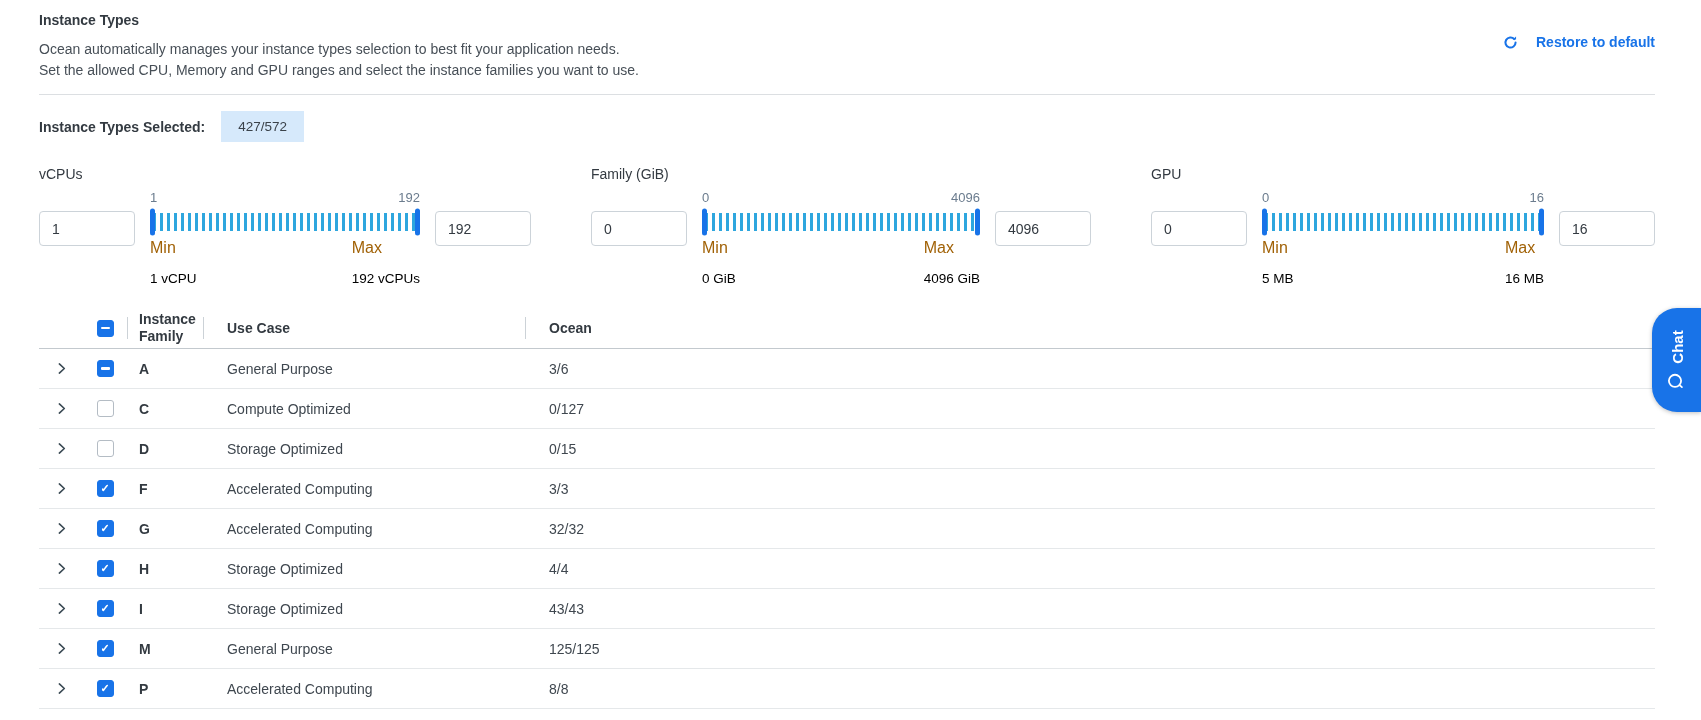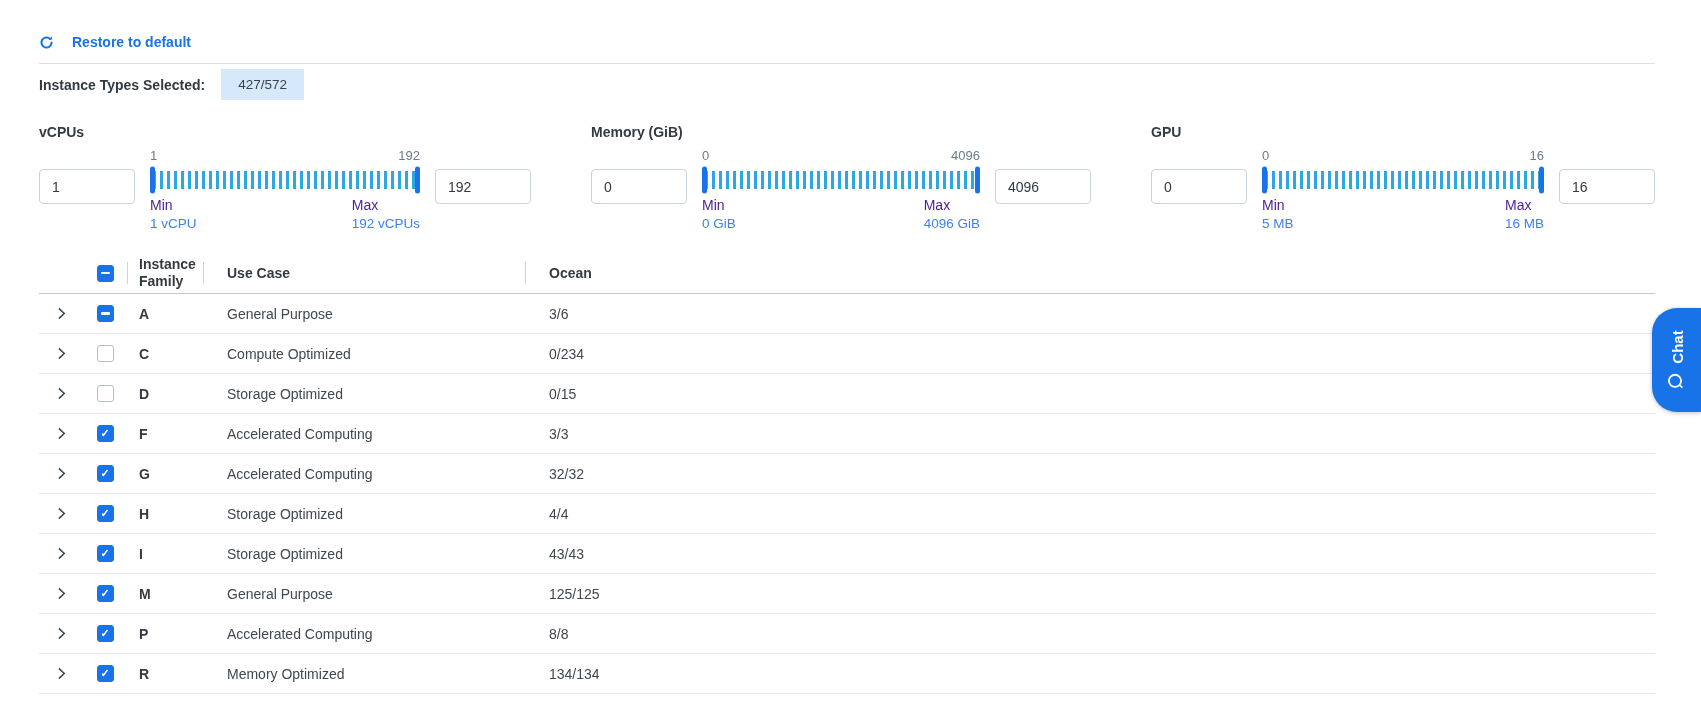--- a/index.html
+++ b/index.html
@@ -11,45 +11,45 @@
   
   .top { display: flex; justify-content: space-between; align-items: flex-start; }
   .page-title { font-weight: 700; color: #333a41; font-size: 14px; margin-bottom: 11px; }
   .desc { color: #474f57; font-size: 14px; line-height: 21px; }
   .restore { display: flex; align-items: center; gap: 18px; color: #1873e8; font-weight: 700;
              font-size: 14px; margin-top: 22px; cursor: pointer; text-decoration: none; }
   .restore svg { display: block; }
   .top-divider { border: none; border-top: 1px solid #dcdfe2; margin-top: 13px; }
 
   
-  .selected-row { display: flex; align-items: center; gap: 16px; margin-top: 5px; }
+  .selected-row { display: flex; align-items: center; gap: 16px; margin-top: 16px; }
   .selected-label { font-weight: 700; color: #333a41; }
   .badge { background: #d6e9fb; color: #3a424a; border-radius: 0; padding: 8px 17px; font-size: 13.5px; }
 
   
   .sliders { display: grid; grid-template-columns: 492px 500px 504px; column-gap: 60px; margin-top: 24px; }
-  .slider-title { font-weight: 700; color: #333a41; font-size: 14px; }
+  .slider-title { font-weight: 400; color: #333a41; font-size: 14px; }
   .slider-row { display: flex; align-items: flex-start; margin-top: 8px; }
   .num-input { width: 96px; height: 35px; margin-top: 21px; border: 1px solid #ccd3d9; border-radius: 4px;
                padding: 0 12px; font-family: "Liberation Sans", sans-serif; font-size: 14px; color: #333a41; outline: none; }
   .num-input.left { margin-right: 15px; }
   .num-input.right { margin-left: 15px; }
   .slider-mid { flex: 1; min-width: 0; }
   .tick-labels { display: flex; justify-content: space-between; color: #6b7c8e; font-size: 13px; height: 18px; }
   .track { position: relative; height: 26px; margin-top: 1px;
            background: repeating-linear-gradient(to right, #2ea6de 0 3px, transparent 3px 7px);
            background-size: calc(100% - 6px) 18px; background-position: 3px center; background-repeat: no-repeat; }
   .handle { position: absolute; top: 50%; transform: translateY(-50%); width: 5px; height: 27px;
             background: #1873e8; border-radius: 2.5px; cursor: pointer; }
   .handle.left { left: 0; }
   .handle.right { right: 0; }
   .minmax { display: flex; justify-content: space-between; margin-top: 4px; }
   .mm.right { text-align: left; }
-  .mm-t { color: #4c1d95; font-size: 14px; }
-  .mm-s { color: #3b82f6; font-size: 13.5px; margin-top: 3px; }
+  .mm-t { color: #a16207; font-size: 16px; }
+  .mm-s { color: #000000; font-size: 13.5px; margin-top: 14px; }
 
   
   .itable { margin-top: 22px; }
   .thead, .trow { display: grid; grid-template-columns: 44px 44px 76px 322px 1fr; align-items: center; }
   .thead { min-height: 40px; border-bottom: 1px solid #c3c9ce; font-weight: 700; color: #333a41; }
   .trow { height: 40px; border-bottom: 1px solid #e5e8ea; background: #fff; }
   .th, .td { padding-left: 24px; }
   .th.family, .td.family { padding-left: 12px; }
   .th { position: relative; line-height: 17px; padding-top: 3px; padding-bottom: 3px; }
   .th::before { content: ""; position: absolute; left: 0; top: 50%; transform: translateY(-50%);
@@ -70,20 +70,25 @@
   .chat-inner { position: absolute; left: 50%; top: 50%; transform: translate(-50%,-50%) rotate(-90deg);
                 display: flex; align-items: center; gap: 9px; color: #fff; font-weight: 700;
                 font-size: 15px; white-space: nowrap; }
 </style>
 </head>
 <body>
 
 <div class="page">
 
   <div class="top">
+    <div>
+      <div class="page-title">Instance Types</div>
+      <div class="desc">Ocean automatically manages your instance types selection to best fit your application needs.</div>
+      <div class="desc">Set the allowed CPU, Memory and GPU ranges and select the instance families you want to use.</div>
+    </div>
     <a class="restore">
       <span>
         <svg width="15" height="15" viewBox="0 0 16 16">
           <path d="M13.4 8a5.4 5.4 0 1 1-1.45-3.68" fill="none" stroke="#1873e8" stroke-width="2.2" stroke-linecap="round"></path>
           <path d="M13.9 1.6 L13.9 4.9 L10.6 4.9 Z" fill="#1873e8"></path>
         </svg>
       </span>
       <span>Restore to default</span>
     </a>
   </div>
@@ -118,21 +123,21 @@
               <div class="mm-t">Max</div>
               <div class="mm-s">192 vCPUs</div>
             </div>
           </div>
         </div>
         <input class="num-input right" value="192" style="">
       </div>
     </div>
 
     <div class="slider-group">
-      <div class="slider-title">Memory (GiB)</div>
+      <div class="slider-title">Family (GiB)</div>
       <div class="slider-row">
         <input class="num-input left" value="0" style="">
         <div class="slider-mid">
           <div class="tick-labels">
             <span>0</span>
             <span>4096</span>
           </div>
           <div class="track">
             <span class="handle left"></span>
             <span class="handle right"></span>
@@ -211,21 +216,21 @@
         <span class="cell-chevron">
           <svg width="13" height="13" viewBox="0 0 12 12">
             <path d="M4 1.8 L8.6 6 L4 10.2" fill="none" stroke="#3b4a54" stroke-width="1.5" stroke-linecap="round" stroke-linejoin="round"></path>
           </svg>
         </span>
         <span class="cell-check">
           <span class="cb unchecked"></span>
         </span>
         <span class="td family">C</span>
         <span class="td usecase">Compute Optimized</span>
-        <span class="td types">0/234</span>
+        <span class="td types">0/127</span>
       </div>
 
       <div class="trow">
         <span class="cell-chevron">
           <svg width="13" height="13" viewBox="0 0 12 12">
             <path d="M4 1.8 L8.6 6 L4 10.2" fill="none" stroke="#3b4a54" stroke-width="1.5" stroke-linecap="round" stroke-linejoin="round"></path>
           </svg>
         </span>
         <span class="cell-check">
           <span class="cb unchecked"></span>

